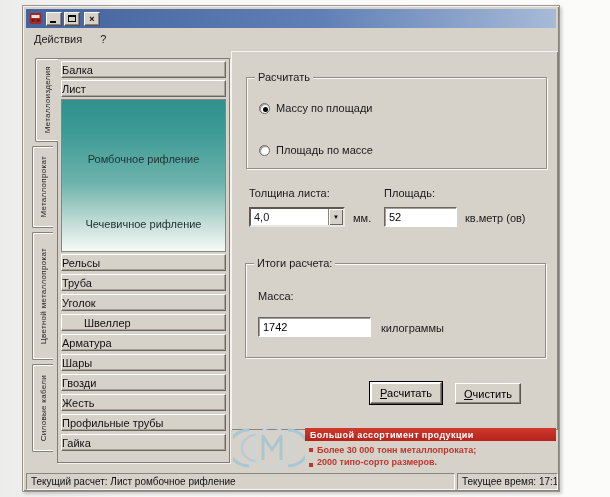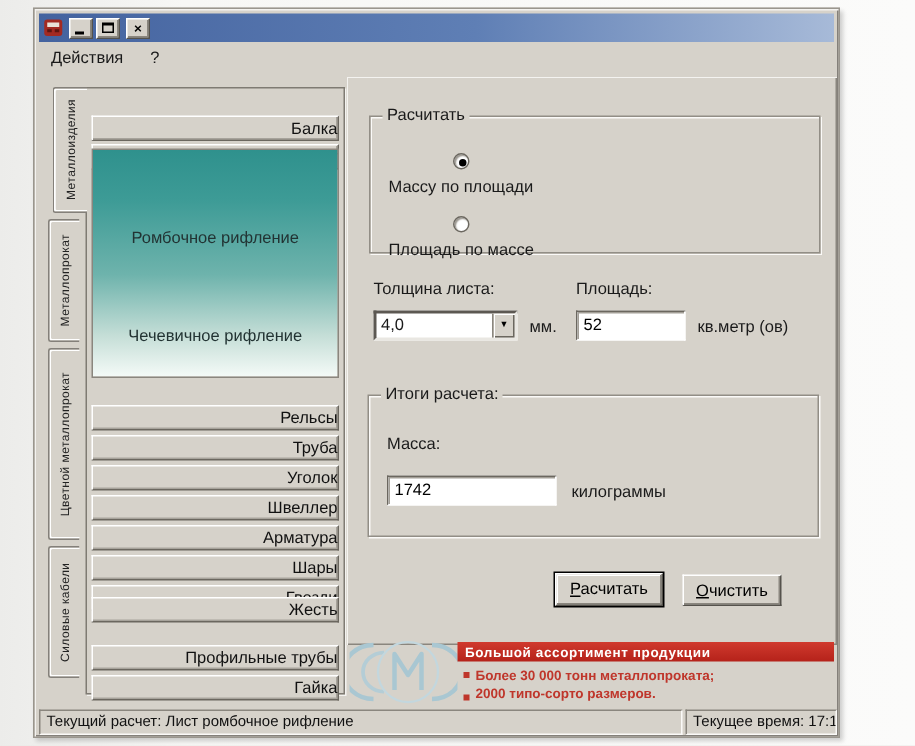--- a/index.html
+++ b/index.html
@@ -56,22 +56,22 @@
   
   .left-panel {
     position:absolute; left:34px; top:52px; width:173px; height:405px;
     background:#d6d2ca; border:1px solid #7f7b73;
     box-shadow: 1px 1px 0 #f3f2ef;
   }
   .cat-btn {
     position:absolute; left:3px; width:165px; height:17px;
     background:#d6d2ca; border:1px solid; border-color:#fff #6b675f #6b675f #fff;
     box-shadow: inset -1px -1px 0 #a7a39b;
-    display:flex; align-items:center; justify-content:flex-end;
-    font-size:11px; color:#111; cursor:pointer;margin-top:16px;
+    display:flex; align-items:center; justify-content:flex-start;
+    font-size:11px; color:#111; cursor:pointer;
   }
   .sheet-gradient {
     position:absolute; left:3px; top:40px; width:165px; height:153px;
     background:linear-gradient(180deg,#2f918d 0%,#3d9b96 22%,#6eb3ac 55%,#c5ded7 82%,#f4faf7 100%);
     border:1px solid #8a867e;
   }
   .sheet-item {
     position:absolute; left:0; width:100%; text-align:center;
     font-size:11px; color:#233; cursor:pointer;
   }
@@ -81,21 +81,21 @@
     background:#d6d2ca;
     box-shadow: inset 1px 1px 0 #f4f3f0, inset -1px -1px 0 #8a867e;
     padding-left: 36px;
   }
   .groupbox {
     position:absolute; border:1px solid #928e86; box-shadow:1px 1px 0 #fbfaf8, inset 1px 1px 0 #fbfaf8;
   }
   .groupbox > .legend {
     position:absolute; top:-7px; left:8px; background:#d6d2ca; padding:0 3px; font-size:11px;
   }
-  .radio-row { position:absolute; display:flex; align-items:center; gap:6px; cursor:pointer;flex-direction:column; }
+  .radio-row { position:absolute; display:flex; align-items:center; gap:6px; cursor:pointer; }
   .radio-circle {
     width:11px; height:11px; border-radius:50%; background:#fff;
     border:1px solid #6b675f; box-shadow: inset 1px 1px 1px #9a968e;
     position:relative; flex:0 0 auto;
   }
   .radio-circle.checked::after {
     content:""; position:absolute; left:3px; top:3px; width:5px; height:5px;
     border-radius:50%; background:#000;
   }
   .field-label { position:absolute; font-size:11px; }
@@ -219,21 +219,21 @@
       </div>
     <div class="cat-btn" style="top:275px;">
         <span>Арматура</span>
       </div>
     <div class="cat-btn" style="top:295px;">
         <span>Шары</span>
       </div>
     <div class="cat-btn" style="top:315px;">
         <span>Гвозди</span>
       </div>
-    <div class="cat-btn" style="top:323px;padding-left:46px;">
+    <div class="cat-btn" style="top:335px;">
         <span>Жесть</span>
       </div>
     <div class="cat-btn" style="top:355px;">
         <span>Профильные трубы</span>
       </div>
     <div class="cat-btn" style="top:375px;">
         <span>Гайка</span>
       </div>
   </div>
 

